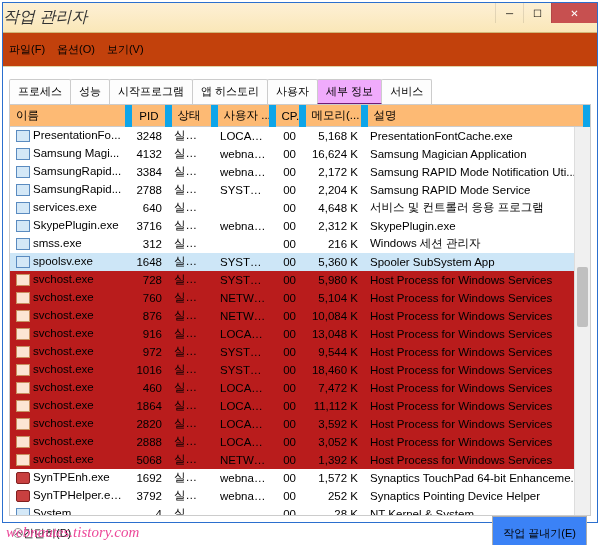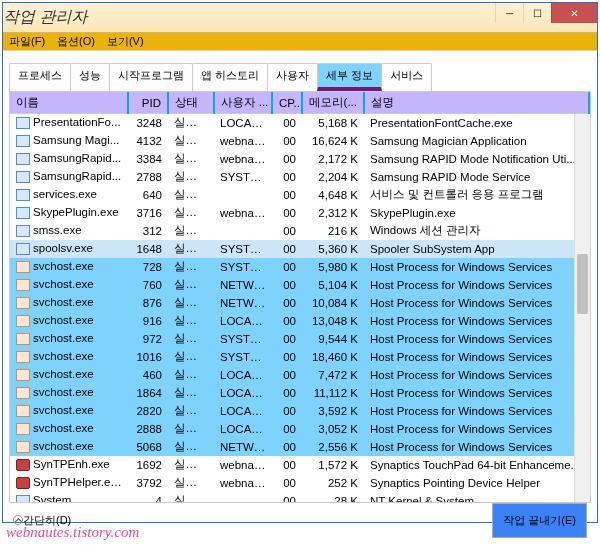--- a/index.html
+++ b/index.html
@@ -3,41 +3,41 @@
 <meta charset="utf-8">
 <style>
 * { margin: 0; padding: 0; box-sizing: border-box; font-family: "Malgun Gothic", "Segoe UI", sans-serif; }
 body { background: #fff; width: 600px; height: 545px; overflow: hidden; position: relative; }
 .window { width: 596px; height: 521px; border: 1px solid #2b6fce; background: #fff; position: absolute; top: 2px; left: 2px; }
 .titlebar { height: 30px; background: linear-gradient(#fdf0d5, #fae7b8); display: flex; align-items: center; position: relative; border-bottom: 1px solid #d1b777; }
 .titlebar .title { flex: 1; text-align: left; font-size: 16px; color: #333; font-style: italic; }
 .tb-controls { display: flex; height: 20px; position: absolute; right: 0; top: 0; }
 .tb-btn { width: 28px; height: 20px; display: flex; align-items: center; justify-content: center; font-size: 10px; border-left: 1px solid rgba(0,0,0,0.1); }
 .tb-btn.close { background: #c75050; color: #fff; width: 46px; }
-.menubar { height: 18px; display: flex; align-items: center; padding: 7px 6px; font-size: 11px; gap: 12px; background: #eab308; border-bottom: 1px solid #e0d4a8; }
+.menubar { height: 34px; display: flex; align-items: center; padding: 7px 6px; font-size: 11px; gap: 12px; background: #c2410c; border-bottom: 1px solid #e0d4a8; }
 .tabs { display: flex; padding: 12px 6px 0 6px; background: #fff; font-size: 11px; }
 .tab { padding: 4px 8px; border: 1px solid #ccc; border-bottom: none; background: #fdfdfd; margin-right: -1px; border-radius: 2px 2px 0 0; }
-.tab.active { background: #7dd3fc; font-weight: normal; position: relative; z-index: 2; border-bottom: 4px solid #701a75; }
+.tab.active { background: #f0abfc; font-weight: normal; position: relative; z-index: 2; border-bottom: 1px solid #701a75; }
 .content { border: 1px solid #ccc; margin: 0 6px; height: 412px; position: relative; background: #fff; }
 .table-wrap { overflow: hidden; height: 100%; position: relative; }
 table { border-collapse: collapse; width: 100%; font-size: 11.5px; table-layout: fixed; }
-thead th { text-align: left; font-weight: normal; padding: 3px 6px; border-right: 2px solid #0ea5e9; border-bottom: 1px solid #ccc; background: #c4b5fd; white-space: nowrap; overflow: hidden; margin-left: 29px; }
+thead th { text-align: left; font-weight: normal; padding: 3px 6px; border-right: 7px solid #0ea5e9; border-bottom: 1px solid #ccc; background: #fdba74; white-space: nowrap; overflow: hidden; margin-left: 29px; }
 tbody td { padding: 1px 6px; white-space: nowrap; overflow: hidden; text-overflow: ellipsis; }
 tbody tr { height: 18px; }
 .col-name { width: 118px; }
 .col-pid { width: 40px; text-align: right; }
 .col-status { width: 46px; }
 .col-user { width: 58px; }
 .col-cpu { width: 30px; text-align: right; }
 .col-mem { width: 62px; text-align: right; }
 .col-desc { }
 thead th.col-pid, thead th.col-cpu, thead th.col-mem { text-align: right; }
 tbody td.col-pid, tbody td.col-cpu, tbody td.col-mem { text-align: right; }
 .row-selected { background: #cde6f7; }
-.row-highlight { background: #7dd3fc; }
+.row-highlight { background: #b91c1c; }
 .proc-icon { display: inline-block; width: 14px; height: 12px; vertical-align: middle; margin-right: 3px; }
 .icon-default { background: #d4e8f7; border: 1px solid #5a8bc0; }
 .icon-service { background: #fce5d3; border: 1px solid #c89060; }
 .icon-red { background: #c84040; border: 1px solid #802020; border-radius: 2px; }
 .scrollbar { position: absolute; right: 0; top: 22px; width: 16px; bottom: 0; background: #f0f0f0; border-left: 1px solid #ddd; }
 .scroll-thumb { position: absolute; left: 2px; right: 2px; top: 140px; height: 60px; background: #c0c0c0; border-radius: 2px; }
 .footer { height: 34px; display: flex; align-items: center; justify-content: space-between; padding: 0 10px; font-size: 11px; }
 .footer-left { display: flex; align-items: center; cursor: pointer; }
 .footer-left .chev { display: inline-block; width: 10px; height: 10px; border: 1px solid #999; border-radius: 50%; position: relative; }
 .footer-left .chev::after { content: ""; position: absolute; left: 2px; top: 3px; width: 4px; height: 4px; border-left: 1px solid #555; border-top: 1px solid #555; transform: rotate(45deg); }
@@ -250,21 +250,21 @@
               <td class="col-cpu">00</td>
               <td class="col-mem">3,052 K</td>
               <td class="col-desc">Host Process for Windows Services</td>
             </tr>
             <tr class="row-highlight">
               <td class="col-name"><span class="proc-icon icon-service"></span><span>svchost.exe</span></td>
               <td class="col-pid">5068</td>
               <td class="col-status">실행 중</td>
               <td class="col-user">NETWO...</td>
               <td class="col-cpu">00</td>
-              <td class="col-mem">2,556 K</td>
+              <td class="col-mem">1,392 K</td>
               <td class="col-desc">Host Process for Windows Services</td>
             </tr>
             <tr>
               <td class="col-name"><span class="proc-icon icon-red"></span><span>SynTPEnh.exe</span></td>
               <td class="col-pid">1692</td>
               <td class="col-status">실행 중</td>
               <td class="col-user">webnau...</td>
               <td class="col-cpu">00</td>
               <td class="col-mem">1,572 K</td>
               <td class="col-desc">Synaptics TouchPad 64-bit Enhanceme...</td>

